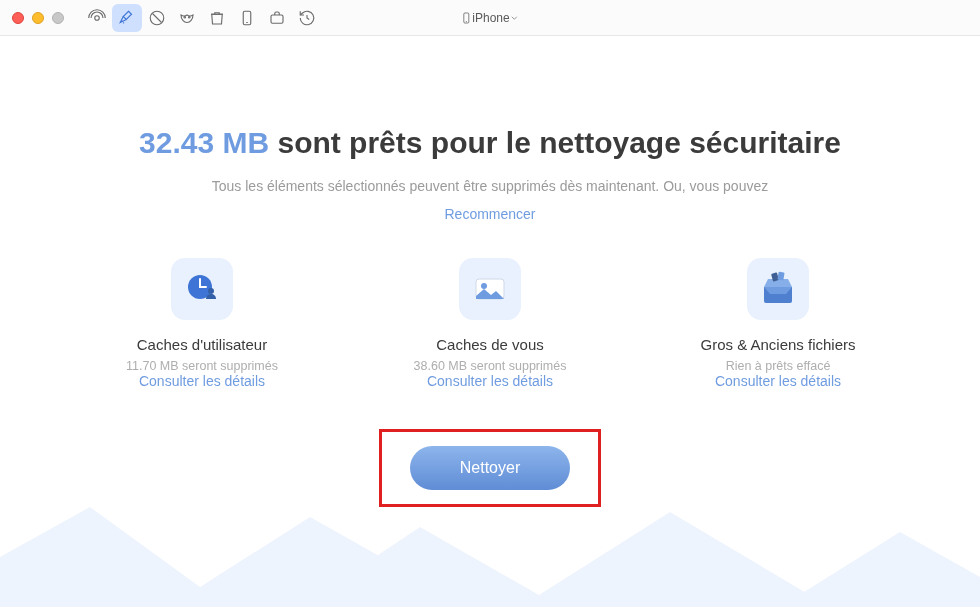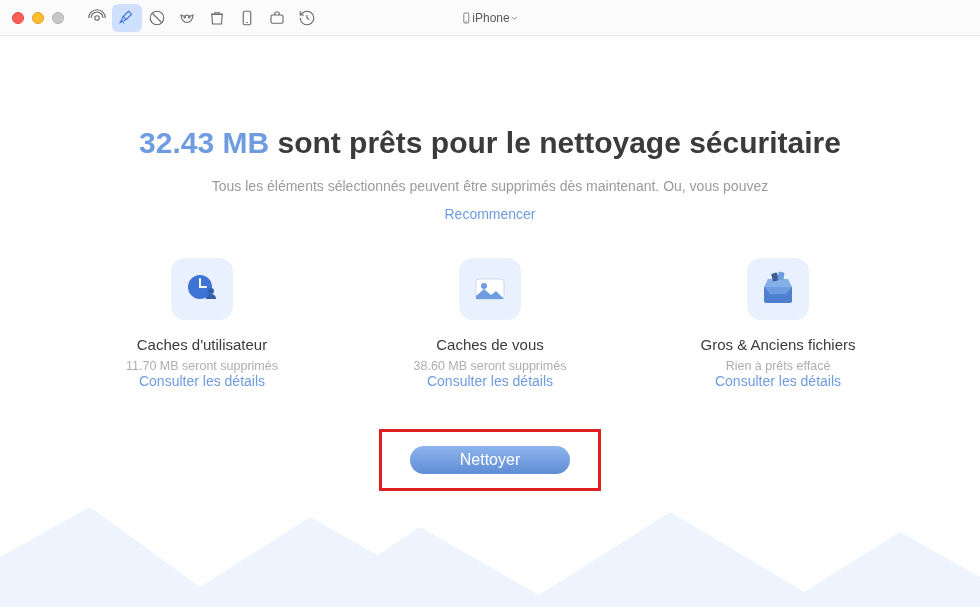--- a/index.html
+++ b/index.html
@@ -112,21 +112,21 @@
     margin-top: 40px;
     display: flex;
     justify-content: center;
   }
   .highlight-box {
     border: 3px solid #e02020;
     padding: 14px 28px;
   }
   .clean-btn {
     width: 160px;
-    height: 28px;
+    height: 44px;
     border-radius: 22px;
     background: linear-gradient(180deg, #8db5ec 0%, #5f8cd5 100%);
     color: #ffffff;
     font-size: 16px;
     border: none;
     cursor: pointer;
   }
 
   .mountains {
     position: absolute;

